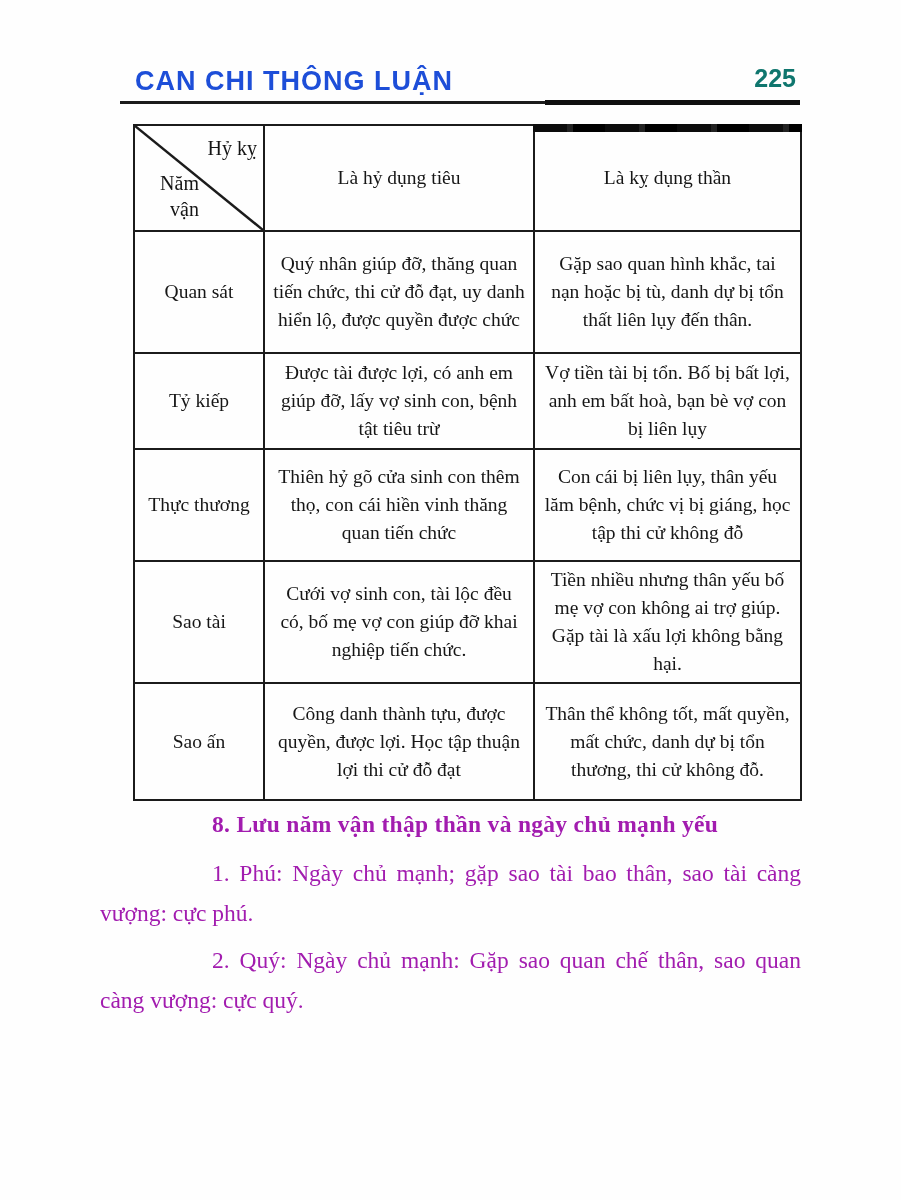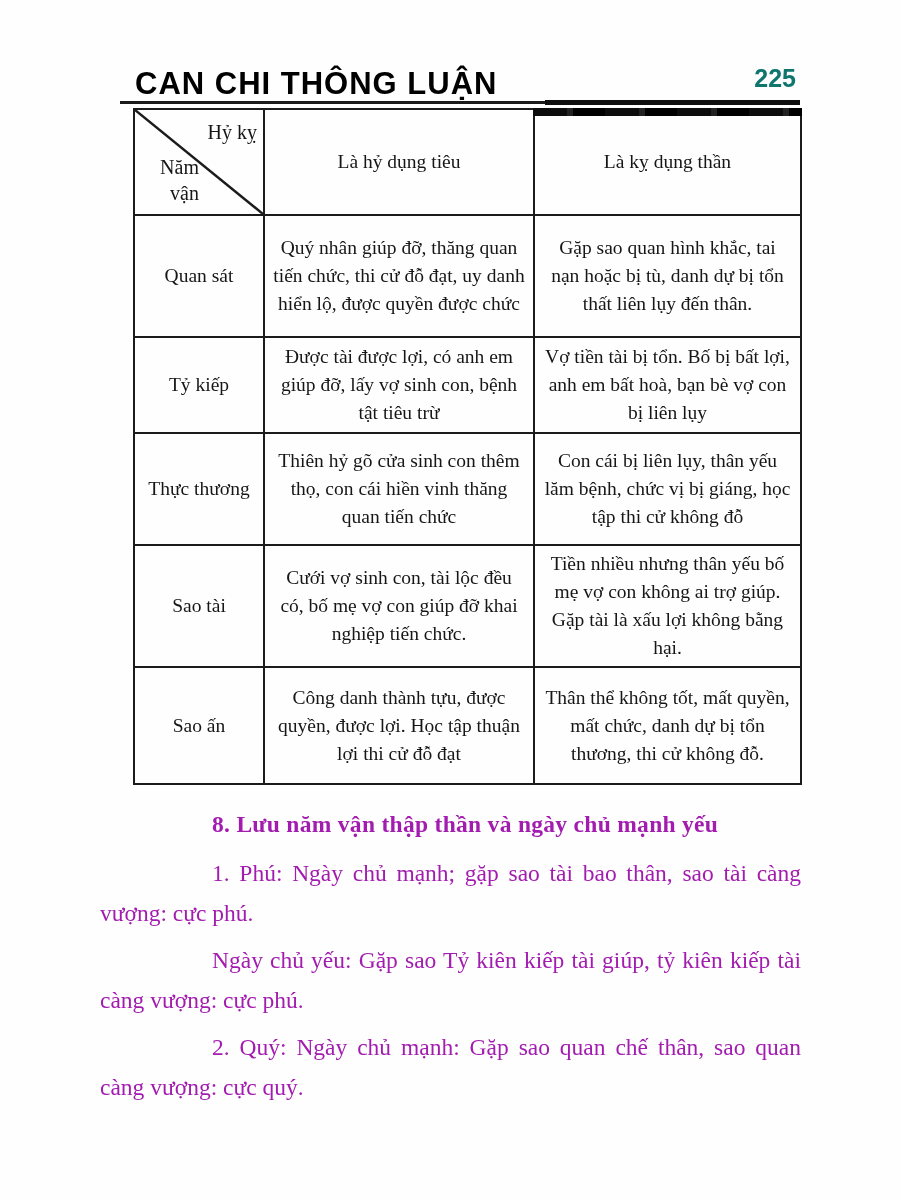--- a/index.html
+++ b/index.html
@@ -8,40 +8,40 @@
     width:901px; height:1200px;
     background:#fefefe;
     color:#151515;
     font-family:"Liberation Serif","DejaVu Serif",serif;
     overflow:hidden;
   }
   
   .header-title {
     position:absolute; left:135px; top:66px;
     font-family:"Liberation Sans","DejaVu Sans",sans-serif;
-    font-size:31px; font-weight:600; letter-spacing:1px;
-    color:#000000;
+    font-size:27px; font-weight:600; letter-spacing:1px;
+    color:#1d4ed8;
   }
   .header-pagenum {
     position:absolute; right:105px; top:64px;
     font-family:"Liberation Sans","DejaVu Sans",sans-serif;
     font-size:25px; font-weight:600; color:#0f766e;
   }
   .header-rule {
     position:absolute; left:120px; top:101px;
     width:680px; height:3px; background:#1b1b1b;
   }
   .header-rule-thick {
     position:absolute; left:545px; top:100px;
     width:255px; height:5px; background:#0f0f0f;
   }
 
   
   table.ct {
-    position:absolute; left:133px; top:108px;
+    position:absolute; left:133px; top:124px;
     width:667px;
     border-collapse:collapse;
     table-layout:fixed;
   }
   table.ct td {
     border:2px solid #1b1b1b;
     font-size:19.5px;
     line-height:28px;
     text-align:center;
     vertical-align:middle;
@@ -134,17 +134,16 @@
       <td class="rowlabel">Sao ấn</td>
       <td>Công danh thành tựu, được quyền, được lợi. Học tập thuận lợi thi cử đỗ đạt</td>
       <td class="kycell-last">Thân thể không tốt, mất quyền, mất chức, danh dự bị tổn thương, thi cử không đỗ.</td>
     </tr>
   </tbody>
     </table>
 
   <div class="bodytext">
     <p class="heading">8. Lưu năm vận thập thần và ngày chủ mạnh yếu</p>
     <p>1. Phú: Ngày chủ mạnh; gặp sao tài bao thân, sao tài càng vượng: cực phú.</p>
-    <p>Ngày chủ yếu: Gặp sao Tỷ kiên kiếp tài giúp, tỷ kiên kiếp tài càng vượng: cực phú.</p>
     <p>2. Quý: Ngày chủ mạnh: Gặp sao quan chế thân, sao quan càng vượng: cực quý.</p>
   </div>
 
 </div>
 
 </body></html>

